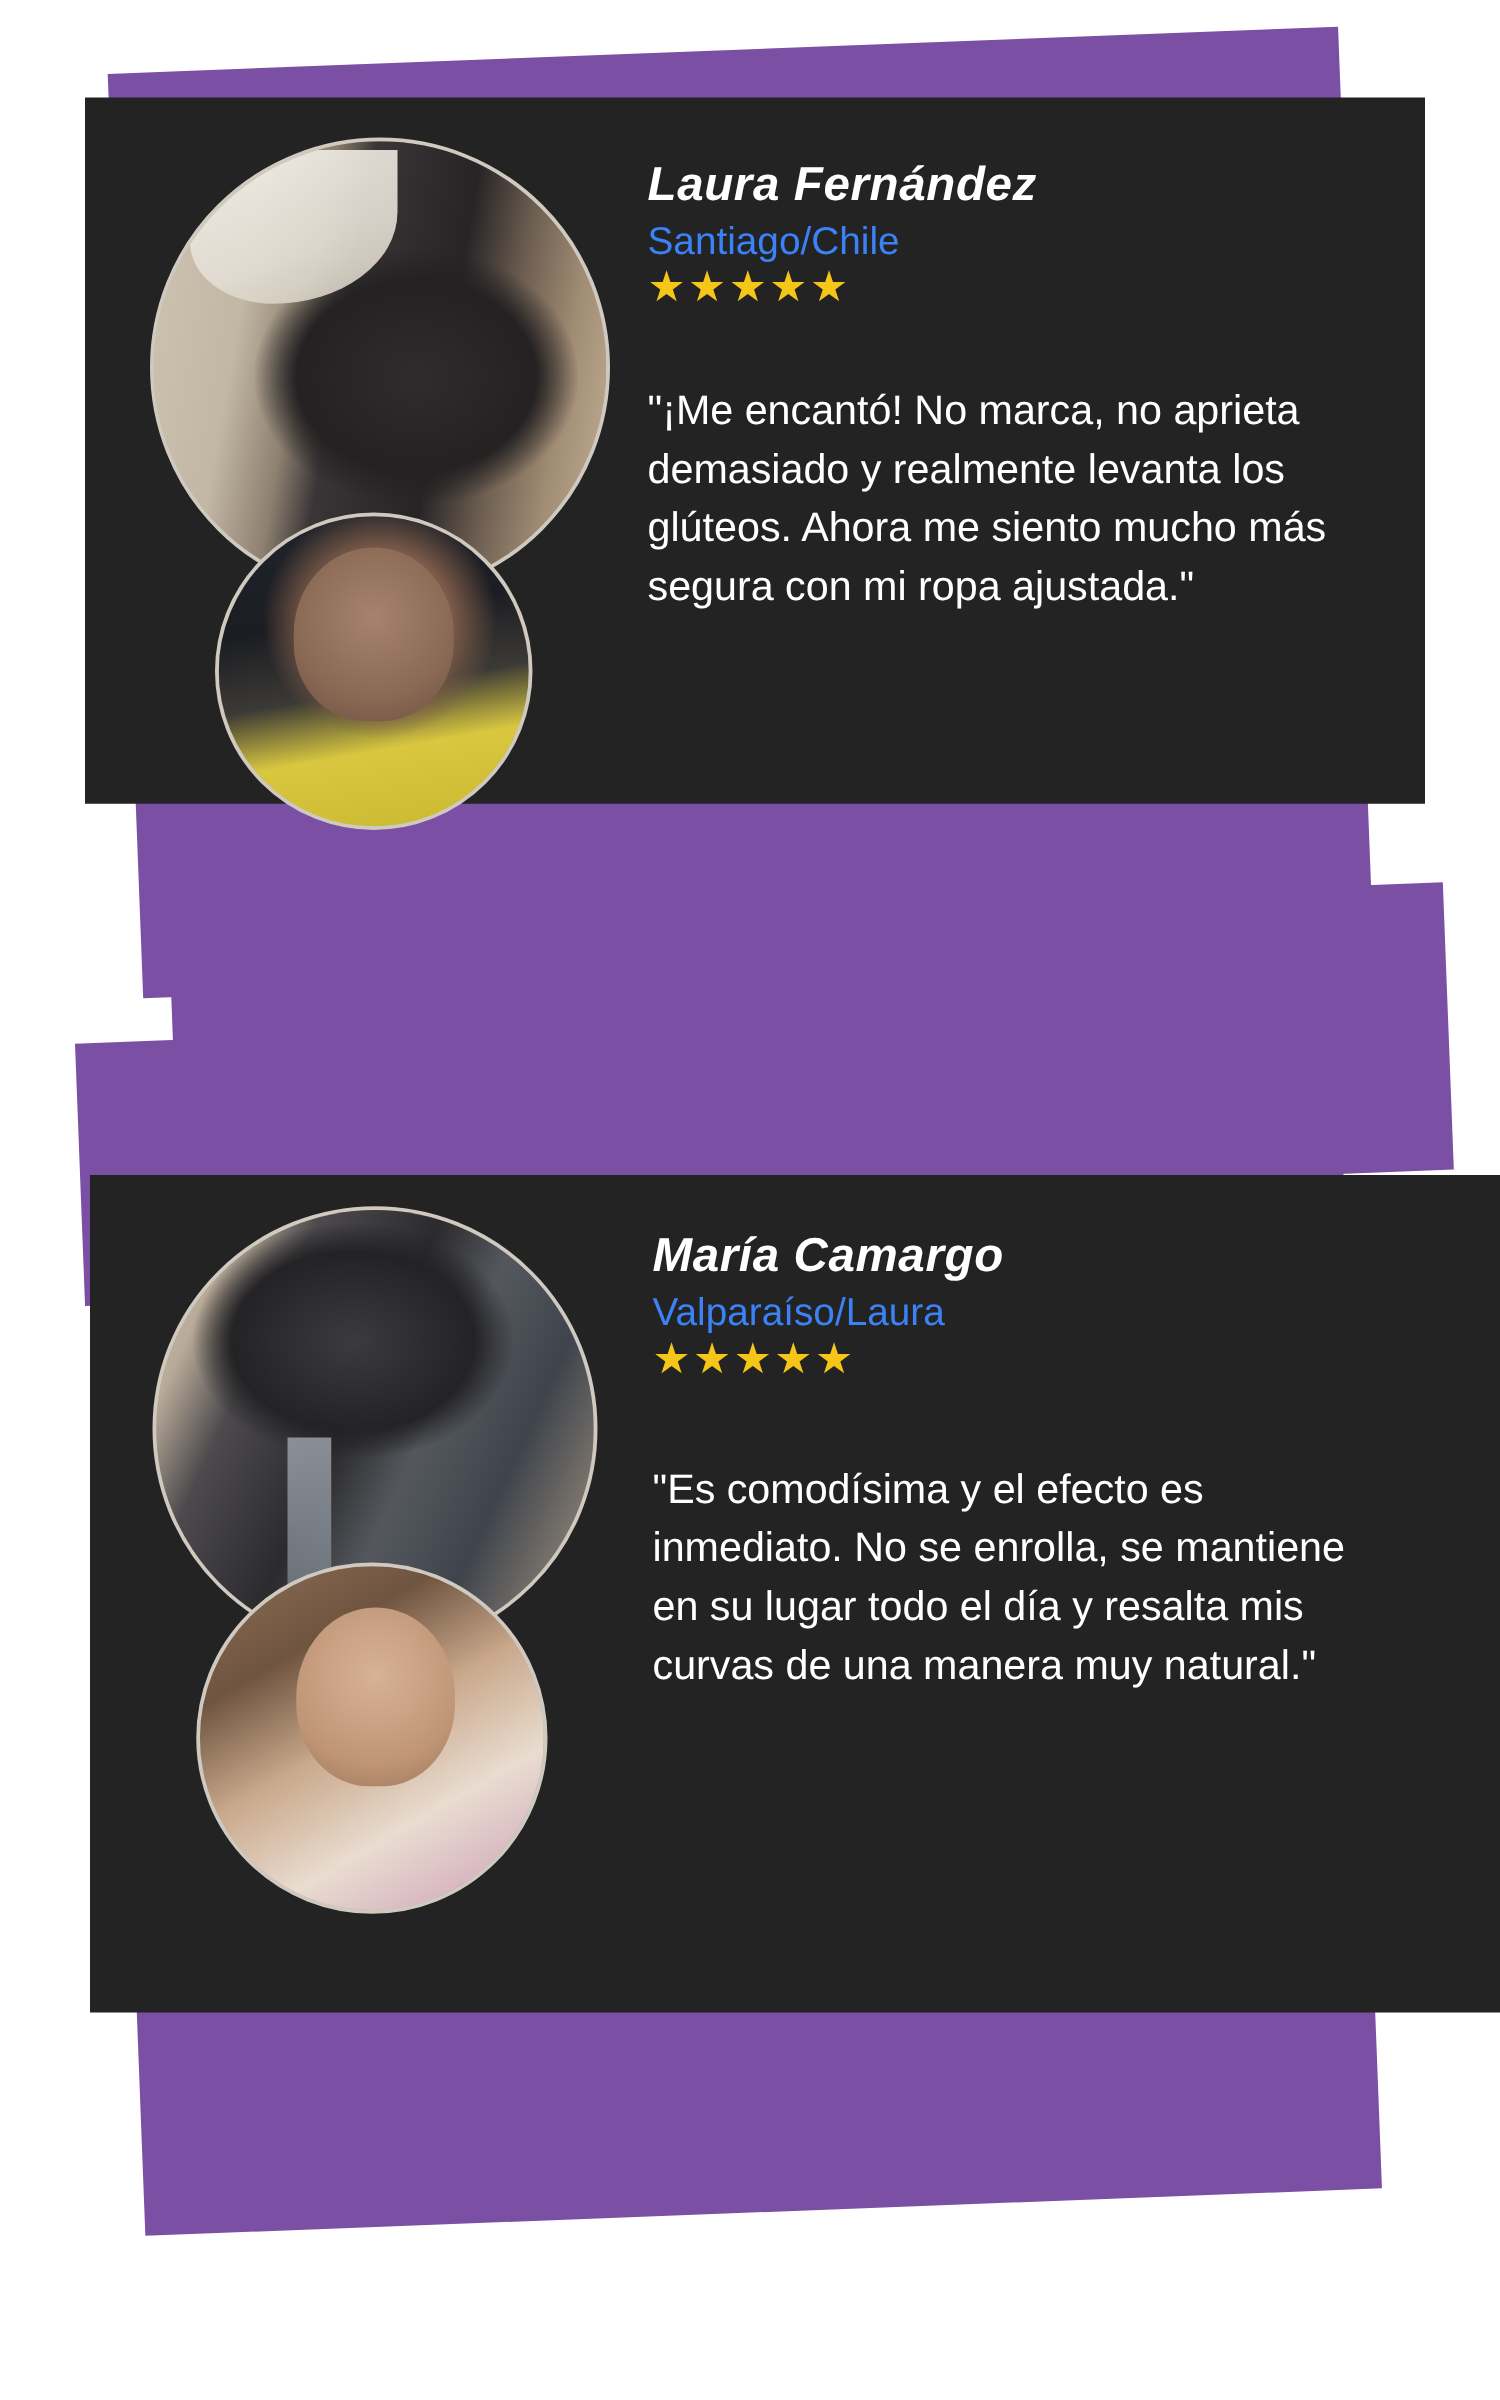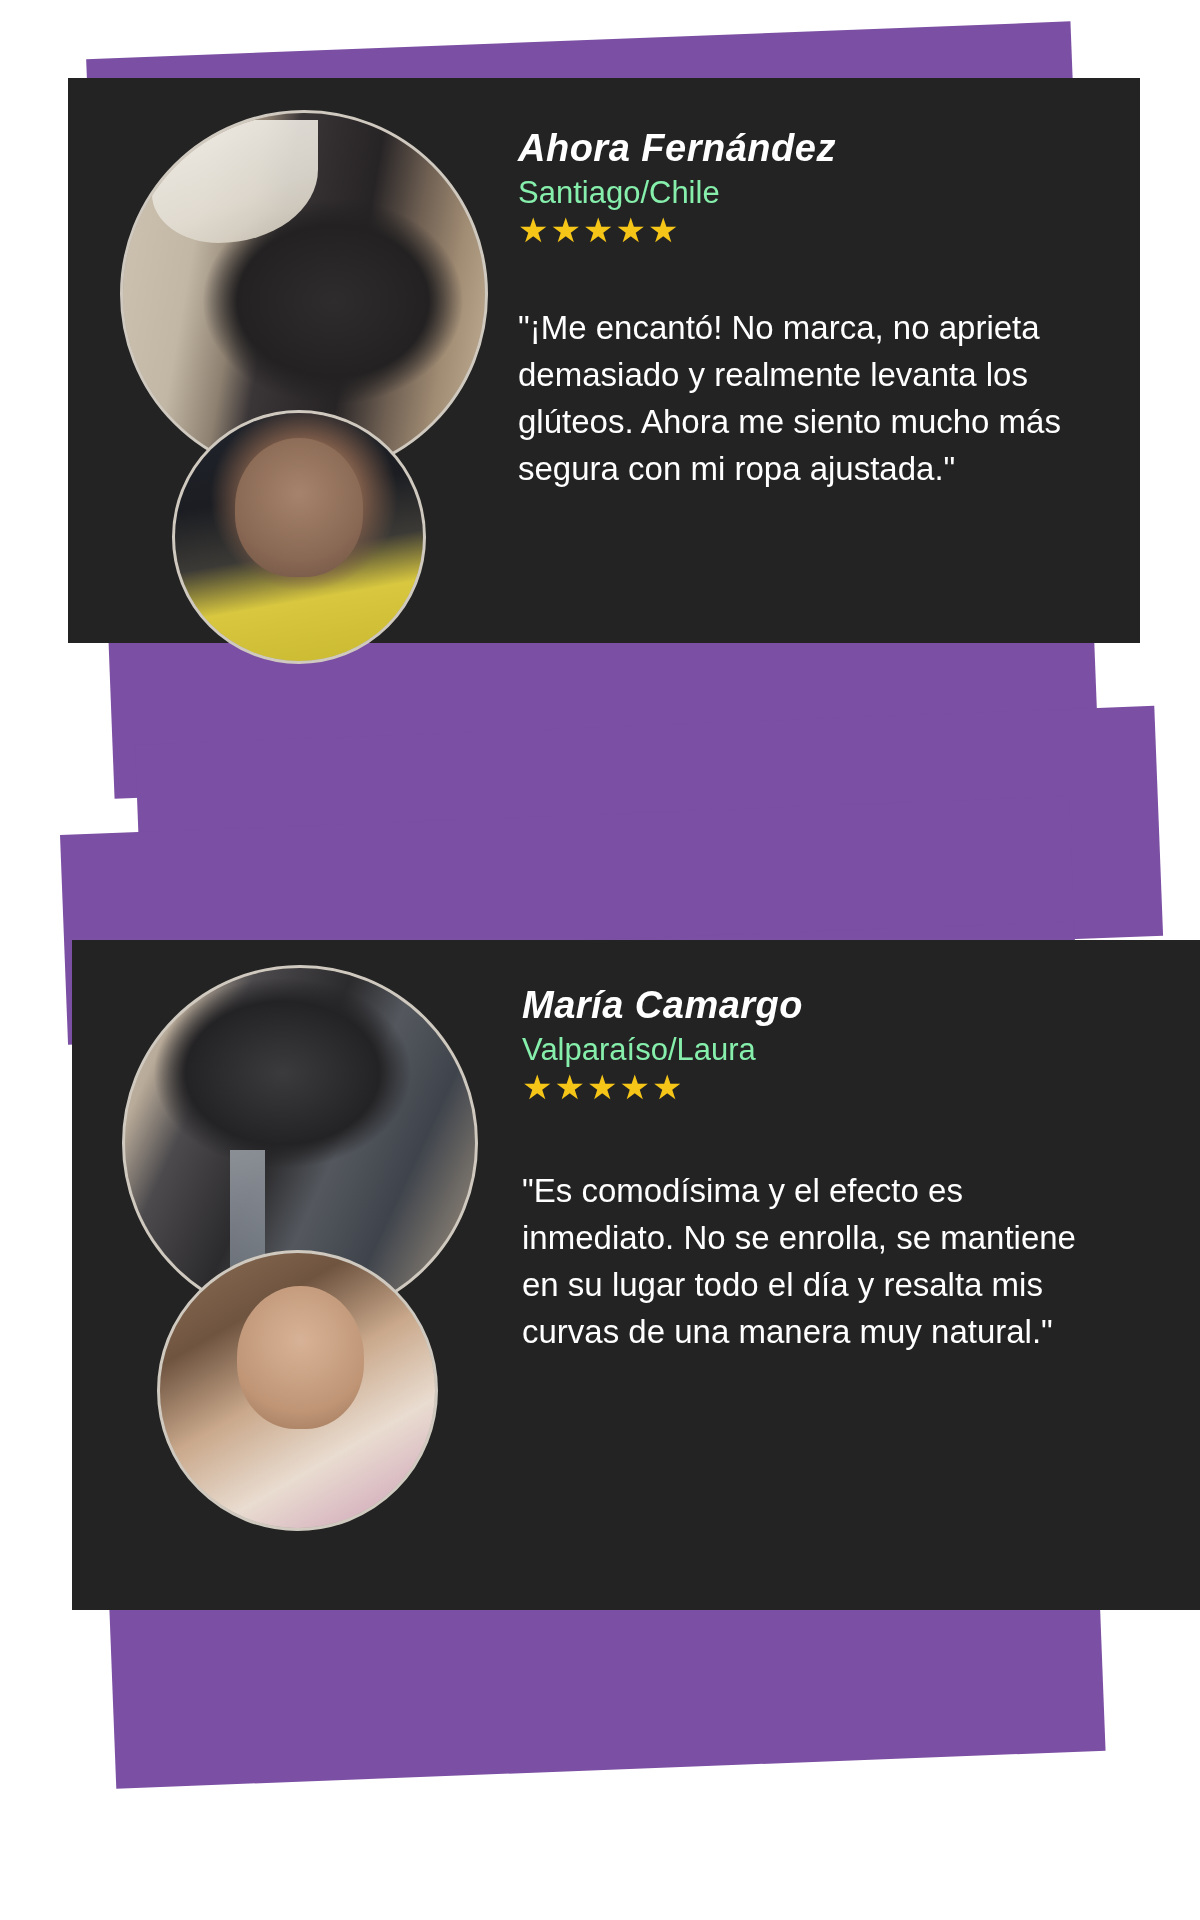--- a/index.html
+++ b/index.html
@@ -191,21 +191,21 @@
     font-weight: bold;
     font-style: italic;
     font-size: 38px;
     letter-spacing: .5px;
     margin: 0;
     line-height: 1.1;
     color: #ffffff;
   }
   .reviewer-location {
     font-size: 31px;
-    color: #86efac;
+    color: #3b82f6;
     margin: 6px 0 2px 0;
     line-height: 1.1;
   }
   .stars {
     font-size: 34px;
     color: #f5c518;
     letter-spacing: 2px;
     line-height: 1.1;
   }
   .quote {
@@ -230,21 +230,21 @@
       <div class="photo-stack" id="photos-1">
         <div class="photo-circle" id="p1-main">
           <div class="photo-inner ph-body-a"></div>
         </div>
         <div class="photo-circle" id="p1-face">
           <div class="photo-inner ph-face-a"></div>
         </div>
       </div>
 
       <div class="text-col" id="text-1">
-        <h2 class="reviewer-name">Ahora Fernández</h2>
+        <h2 class="reviewer-name">Laura Fernández</h2>
         <div class="reviewer-location">Santiago/Chile</div>
         <div class="stars">★★★★★</div>
         <p class="quote">"¡Me encantó! No marca, no aprieta demasiado y realmente levanta los glúteos. Ahora me siento mucho más segura con mi ropa ajustada."</p>
       </div>
 
     </div>
   </section>
 
   <section class="testimonial" id="testimonial-2">
     <div class="purple-slab" id="t2-purple-top"></div>

